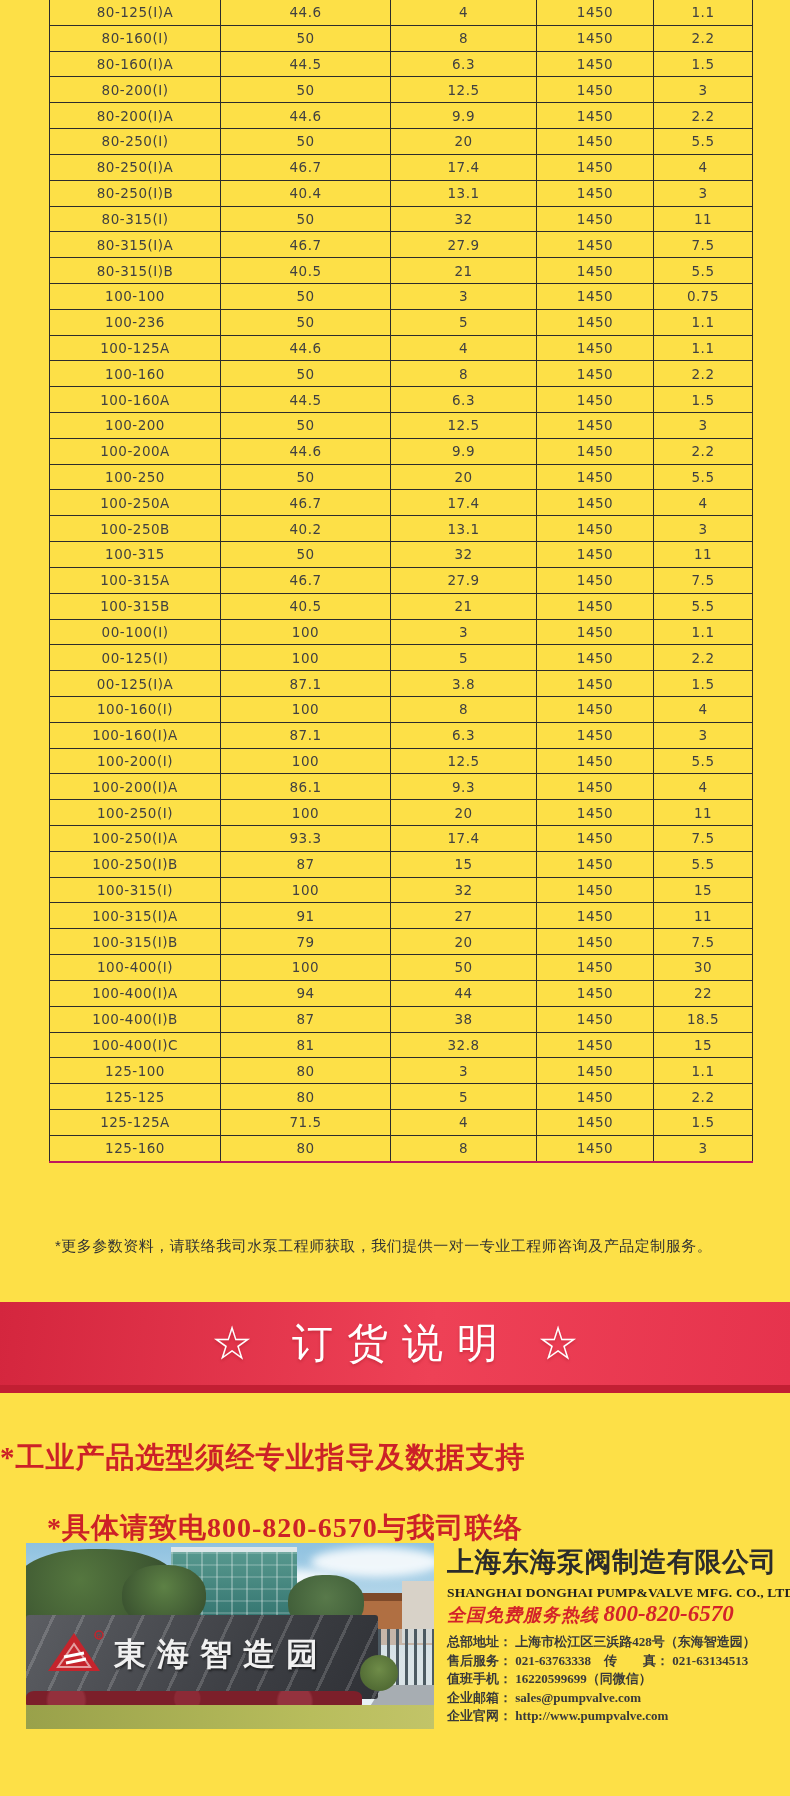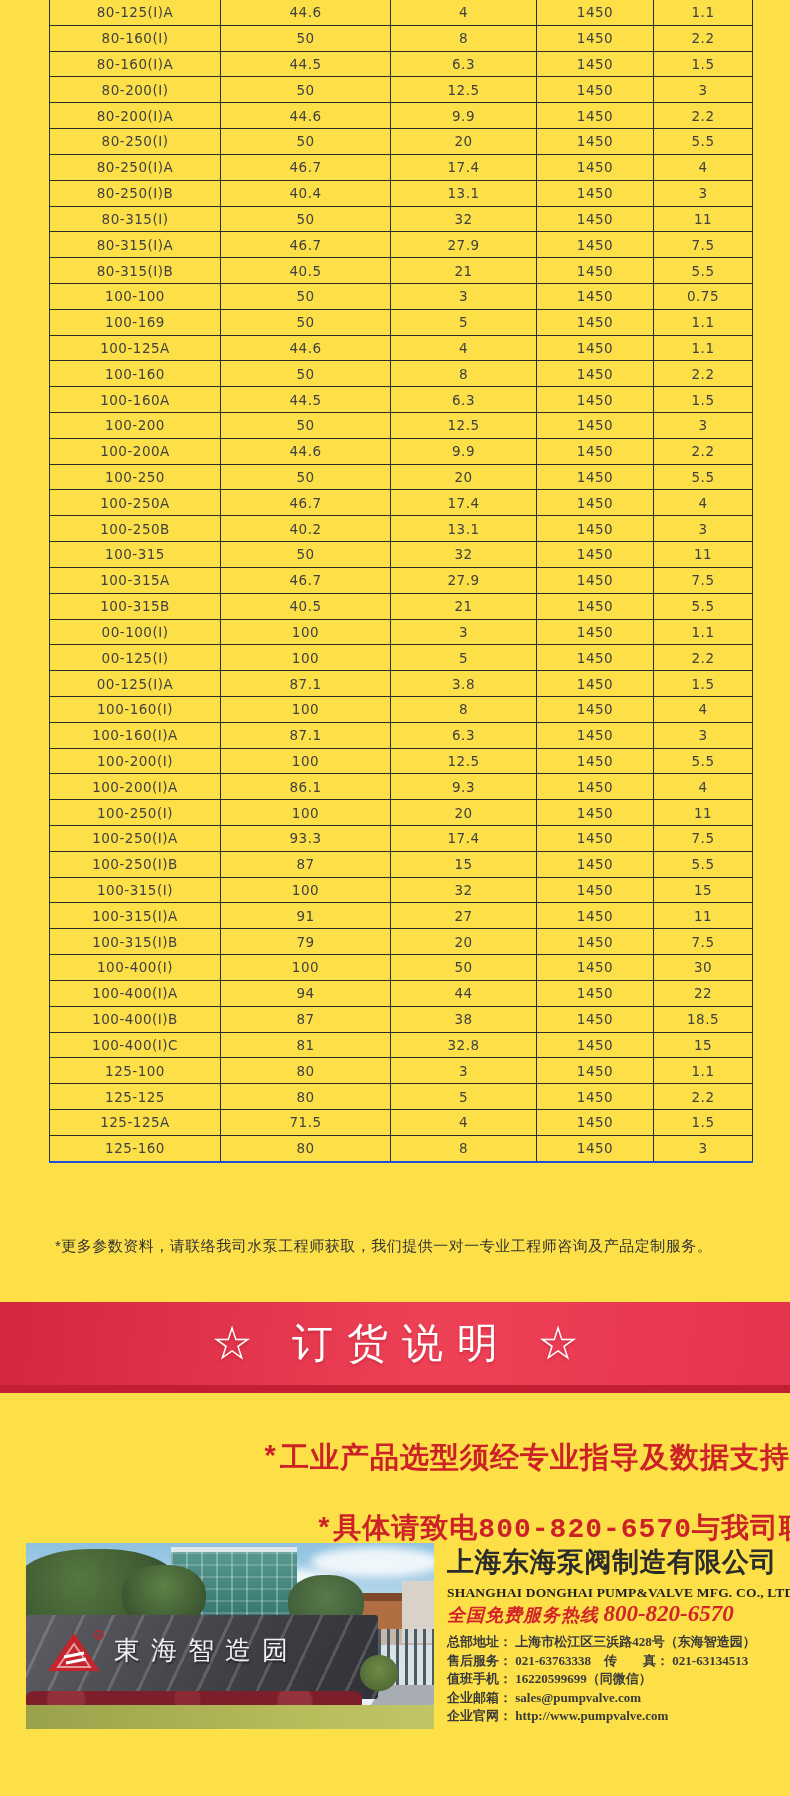--- a/index.html
+++ b/index.html
@@ -5,37 +5,37 @@
   html,body{margin:0;padding:0;background:#ffffff;}
   #screen{position:relative;width:790px;height:1796px;background:#fde047;overflow:hidden;
           font-family:"Liberation Sans",sans-serif;}
 
   
   .spec-table{position:absolute;left:49px;top:-1px;width:703px;height:1164px;
               border-collapse:collapse;table-layout:fixed;}
   .spec-table td{border:1px solid #2c2c2c;text-align:center;vertical-align:middle;
                  font-size:13.5px;color:#414141;letter-spacing:.5px;padding:0;
                  font-family:"DejaVu Sans",sans-serif;}
-  .spec-table tr:last-child td{border-bottom:2px solid #1d4ed8;}
+  .spec-table tr:last-child td{border-bottom:2px solid #be185d;}
 
   
   .footnote{position:absolute;left:55px;top:1237px;width:700px;font-size:15px;
             color:#333333;letter-spacing:.5px;}
 
   
   .banner{position:absolute;left:0;top:1302px;width:790px;height:83px;
           background:linear-gradient(96deg,#d4263e 0%,#ee4156 55%,#e6334d 100%);
           border-bottom:8px solid #c21f33;
           display:flex;align-items:center;justify-content:center;}
   .banner-title{color:#ffffff;font-size:41px;font-weight:normal;letter-spacing:14px;
                 text-shadow:0 2px 3px rgba(120,0,10,.25);padding-left:14px;}
 
   
-  .notice-line{position:absolute;left:0;width:790px;text-align:right;
-               font-family:Liberation Mono, monospace;font-weight:bold;
+  .notice-line{position:absolute;left:0;width:790px;text-align:left;
+               font-family:Liberation Serif, serif;font-weight:bold;
                color:#cc2127;letter-spacing:1px;}
   .notice-1{top:1438px;font-size:29px;}
   .notice-2{top:1509px;font-size:28px;padding-left:47px;}
 
   
   .photo{position:absolute;left:26px;top:1543px;width:408px;height:186px;overflow:hidden;
          background:linear-gradient(180deg,#8ec1e0 0%,#c9e2ef 45%,#e8f1f5 62%);}
   .cloud{position:absolute;background:#ffffff;border-radius:50%;filter:blur(4px);opacity:.85;}
   .bld-teal{position:absolute;left:145px;top:4px;width:126px;height:78px;
             background:repeating-linear-gradient(90deg,rgba(255,255,255,.28) 0 2px,transparent 2px 15px),
@@ -44,21 +44,21 @@
             border-top:5px solid #dfe8ea;}
   .tree{position:absolute;border-radius:45%;}
   .bld-orange{position:absolute;left:298px;top:50px;width:112px;height:52px;
               background:linear-gradient(180deg,#7e4a2a 0 16%,#b06f42 16%);}
   .bld-far{position:absolute;left:376px;top:38px;width:32px;height:62px;background:#d8d2c8;}
   .gate{position:absolute;left:352px;top:86px;width:56px;height:64px;
         background:repeating-linear-gradient(90deg,#4c5a62 0 3px,rgba(210,220,224,.65) 3px 9px);}
   .wall{position:absolute;left:0;top:72px;width:352px;height:84px;border-radius:3px;
         background:repeating-linear-gradient(115deg,transparent 0 24px,rgba(255,255,255,.16) 24px 27px),
                    linear-gradient(120deg,#5c5e63,#3e4045 60%,#2f3136);}
-  .sign-text{position:absolute;left:88px;top:90px;color:#f0f0f0;font-size:26px;font-weight:normal;
+  .sign-text{position:absolute;left:88px;top:90px;color:#f0f0f0;font-size:32px;font-weight:bold;
              letter-spacing:11px;text-shadow:1px 2px 2px rgba(0,0,0,.5);text-align:right;}
   .logo{position:absolute;left:18px;top:84px;}
   .plant{position:absolute;left:334px;top:112px;width:38px;height:36px;border-radius:50%;
          background:radial-gradient(circle at 50% 40%,#6f8c48,#465f2d);}
   .shrubs{position:absolute;left:0;top:148px;width:336px;height:19px;border-radius:8px/6px;
           background:radial-gradient(circle at 12% 50%,#93303c 0 6%,transparent 7%),
                      radial-gradient(circle at 48% 40%,#8c2a36 0 7%,transparent 8%),
                      radial-gradient(circle at 80% 55%,#94323e 0 6%,transparent 7%),
                      #7c1f2a;}
   .road{position:absolute;left:330px;top:142px;width:78px;height:44px;background:#a7adb2;
@@ -170,21 +170,21 @@
           <td>5.5</td>
         </tr>
         <tr>
           <td>100-100</td>
           <td>50</td>
           <td>3</td>
           <td>1450</td>
           <td>0.75</td>
         </tr>
         <tr>
-          <td>100-169</td>
+          <td>100-236</td>
           <td>50</td>
           <td>5</td>
           <td>1450</td>
           <td>1.1</td>
         </tr>
         <tr>
           <td>100-125A</td>
           <td>44.6</td>
           <td>4</td>
           <td>1450</td>

